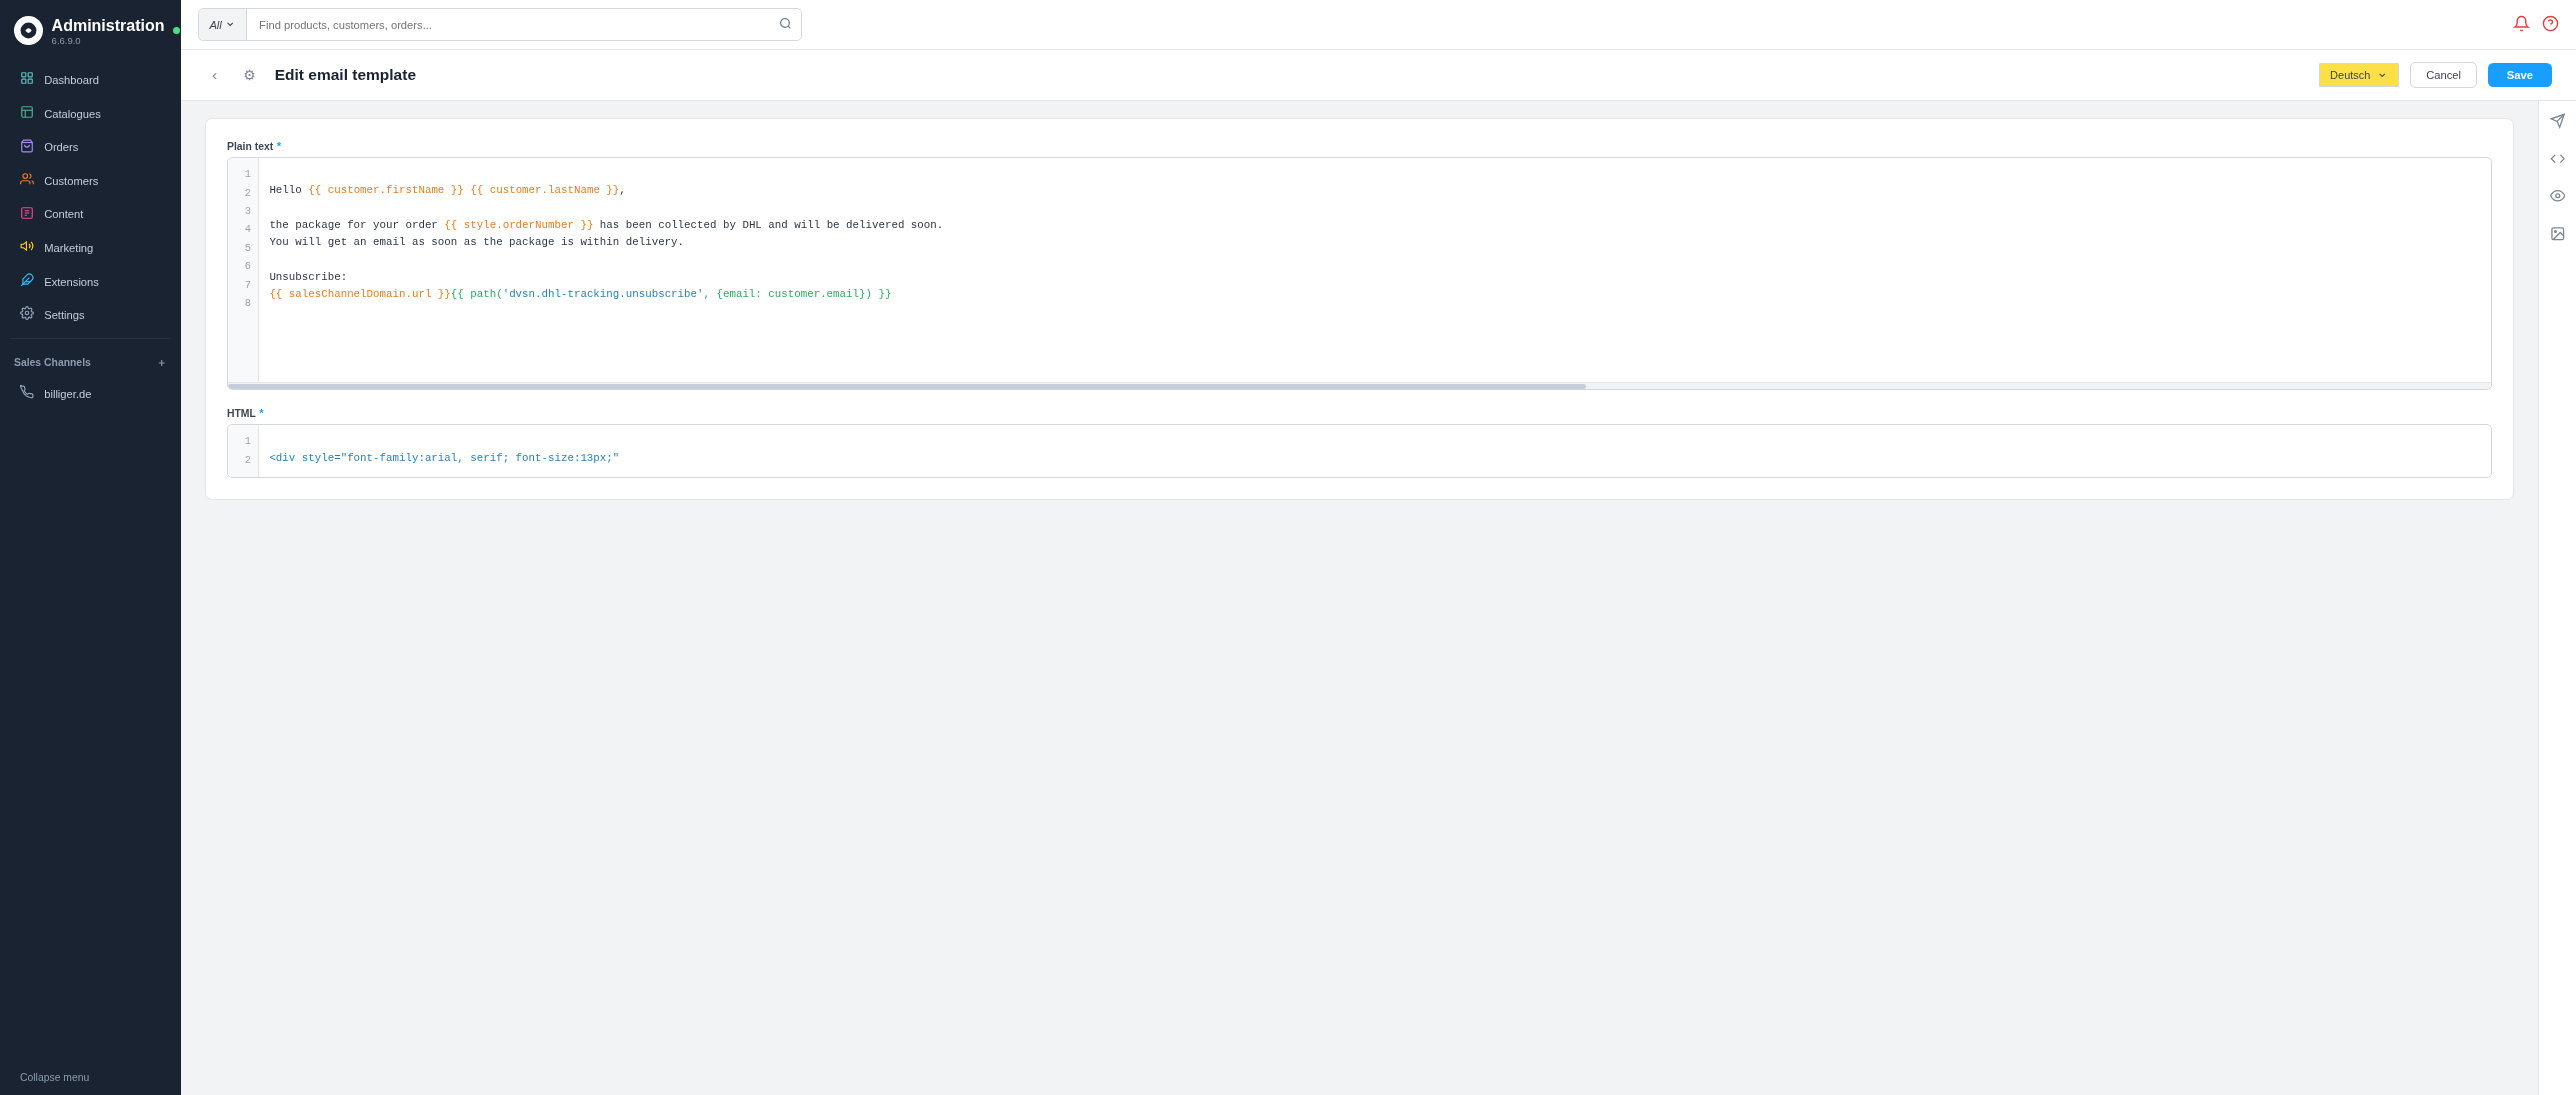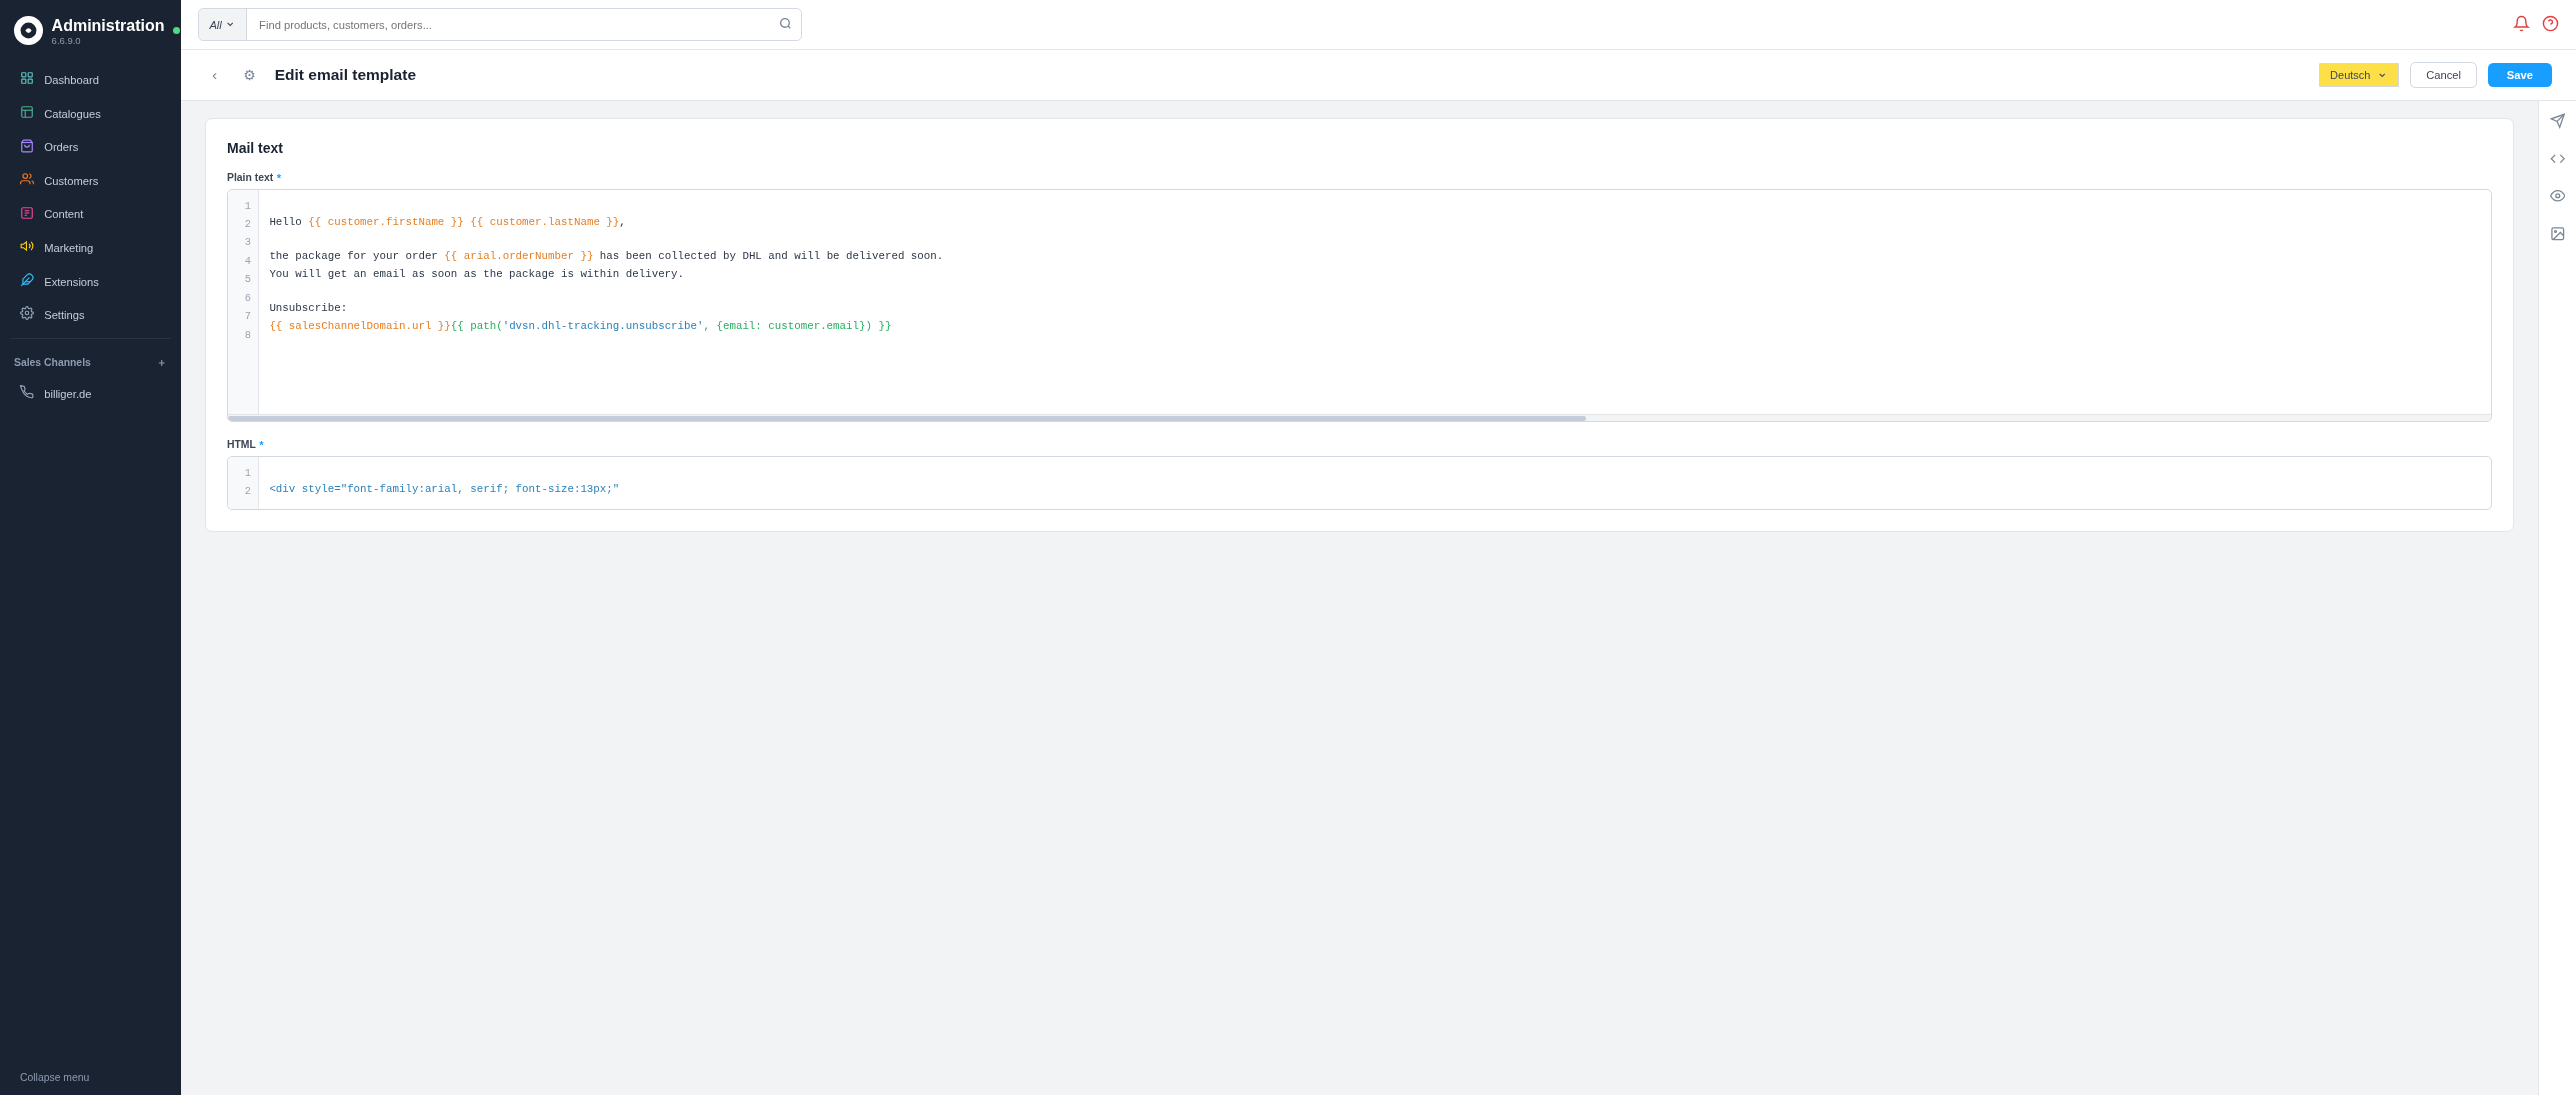--- a/index.html
+++ b/index.html
@@ -446,21 +446,20 @@
           </svg>
       </div>
       <button class="btn-cancel">Cancel</button>
       <button class="btn-save">Save</button>
     </div>
   </div>
 
   <div class="content-area">
     <div class="editor-panel">
       <div class="card">
-        <div class="card-title">Mail text</div>
 
         <div>
           <div class="field-label">
             <span>Plain text</span>
             <span class="required-star">*</span>
           </div>
           <div class="code-editor">
             <div class="code-editor-inner">
               <div class="line-numbers">
                 <div class="line-num">1</div>
@@ -468,21 +467,21 @@
                 <div class="line-num">3</div>
                 <div class="line-num">4</div>
                 <div class="line-num">5</div>
                 <div class="line-num">6</div>
                 <div class="line-num">7</div>
                 <div class="line-num">8</div>
               </div>
               <div class="code-content"><span> 
 Hello <span class="tpl-var">{{ customer.firstName }}</span> <span class="tpl-var">{{ customer.lastName }}</span>,
 
-the package for your order <span class="tpl-var">{{ arial.orderNumber }}</span> has been collected by DHL and will be delivered soon.
+the package for your order <span class="tpl-var">{{ style.orderNumber }}</span> has been collected by DHL and will be delivered soon.
 You will get an email as soon as the package is within delivery.
 
 Unsubscribe:
 <span class="tpl-var">{{ salesChannelDomain.url }}</span><span class="tpl-fn">{{ path(<span class="tpl-str">'dvsn.dhl-tracking.unsubscribe'</span>, {email: customer.email}) }}</span></span></div>
             </div>
             <div class="scrollbar-area">
               <div class="scrollbar-thumb"></div>
             </div>
           </div>
         </div>

